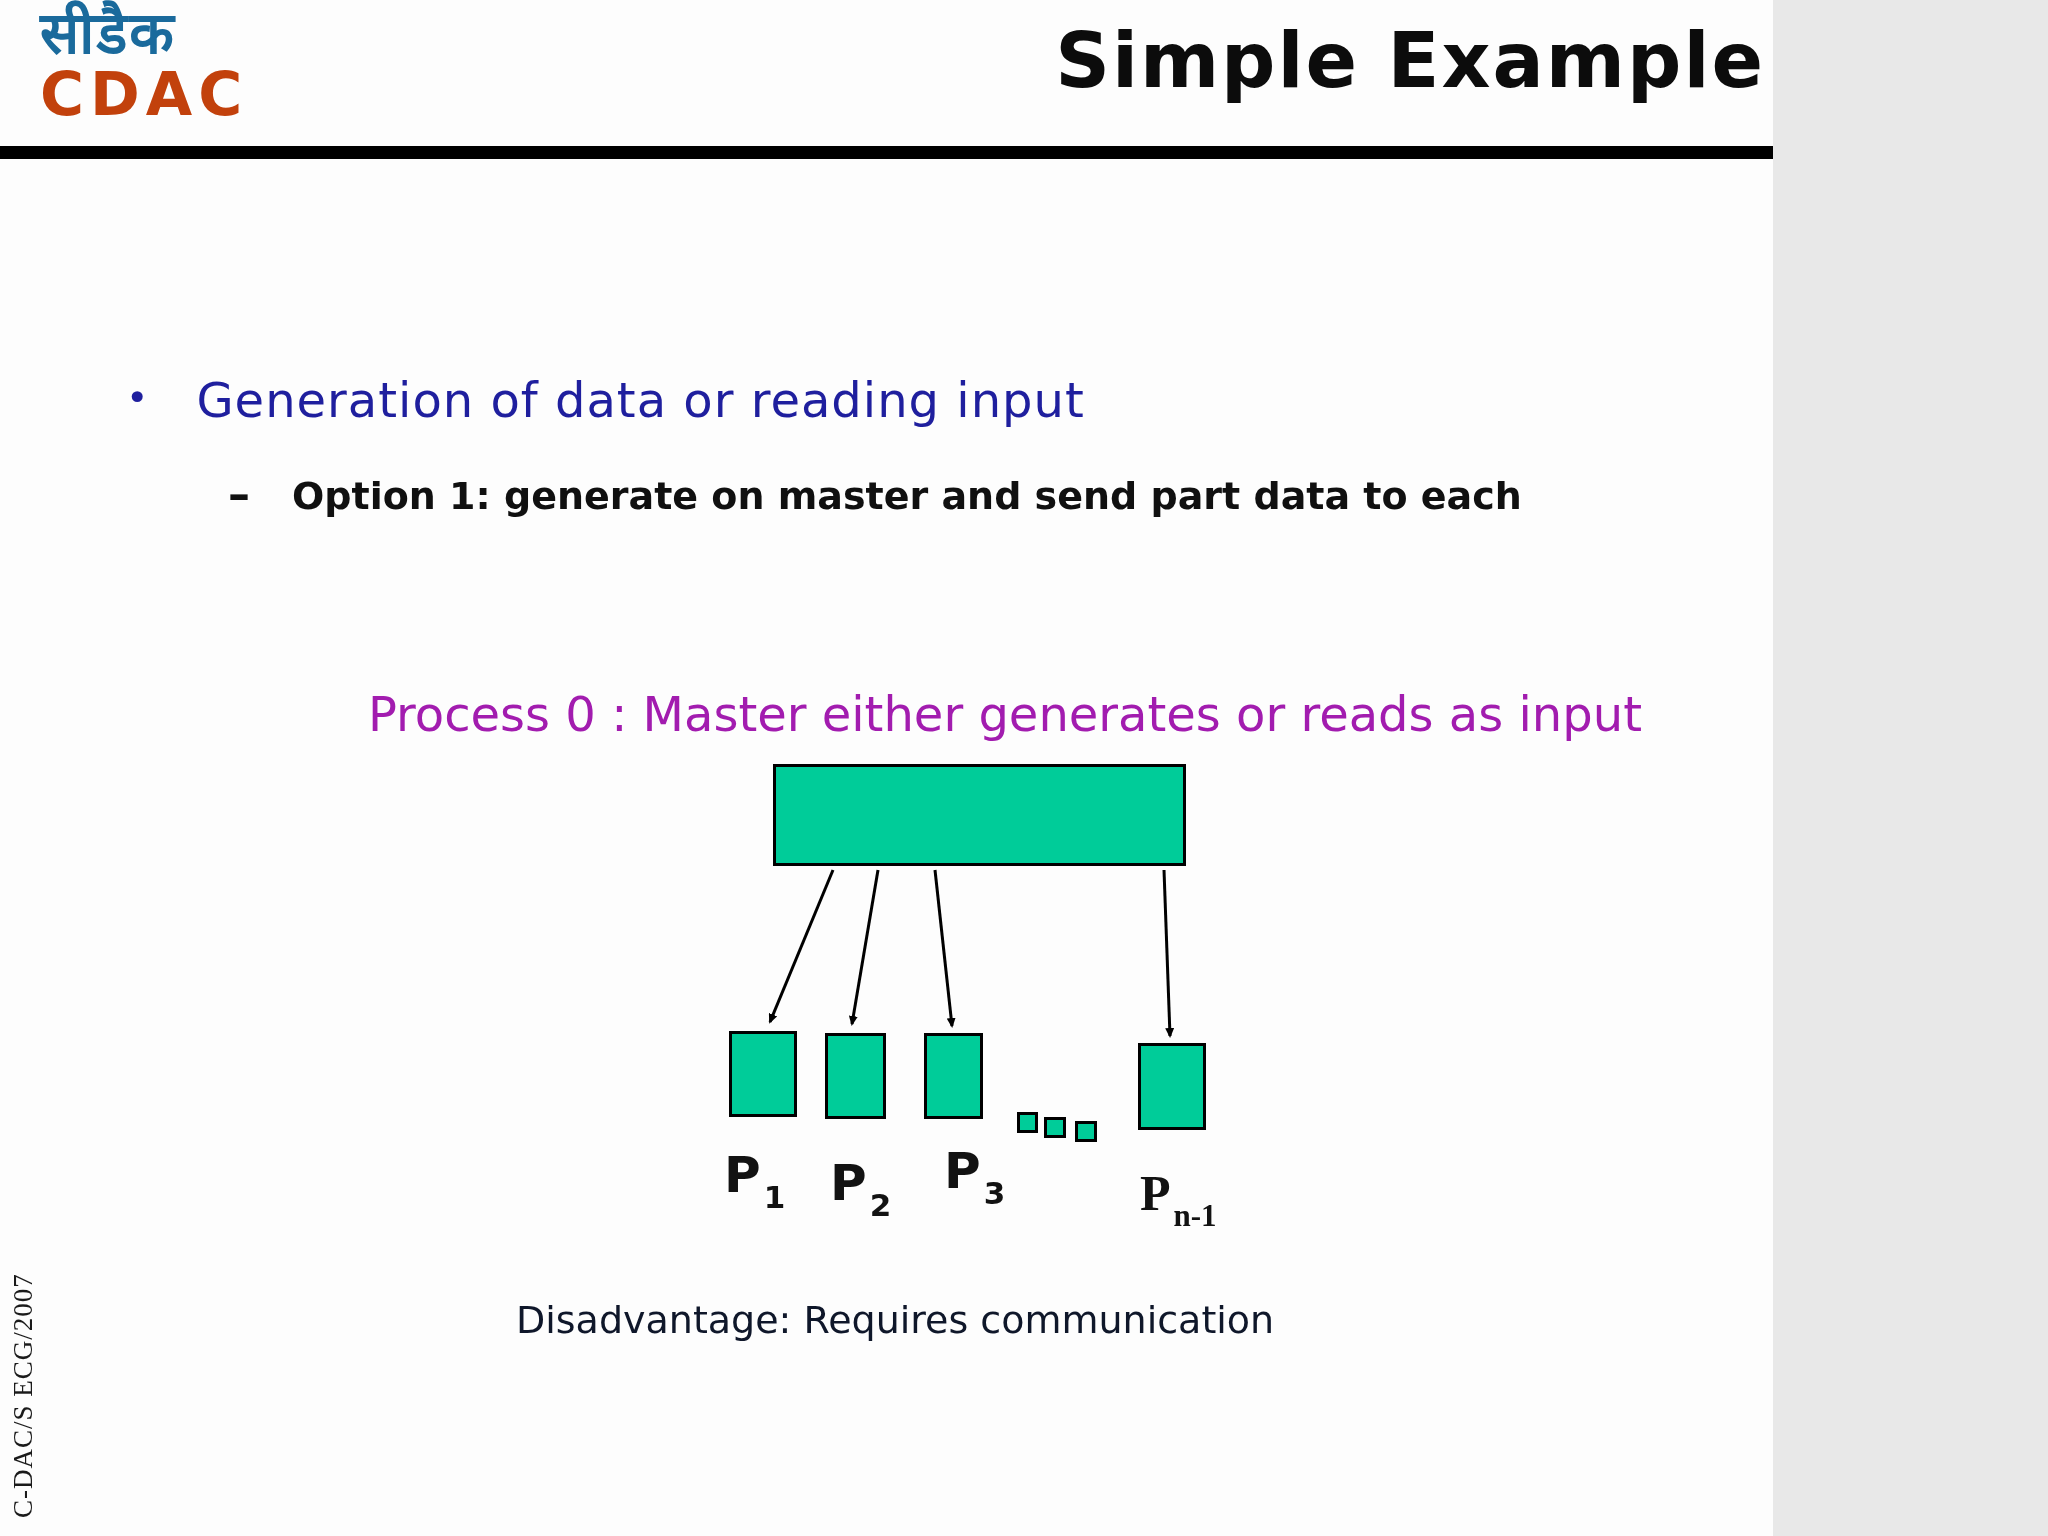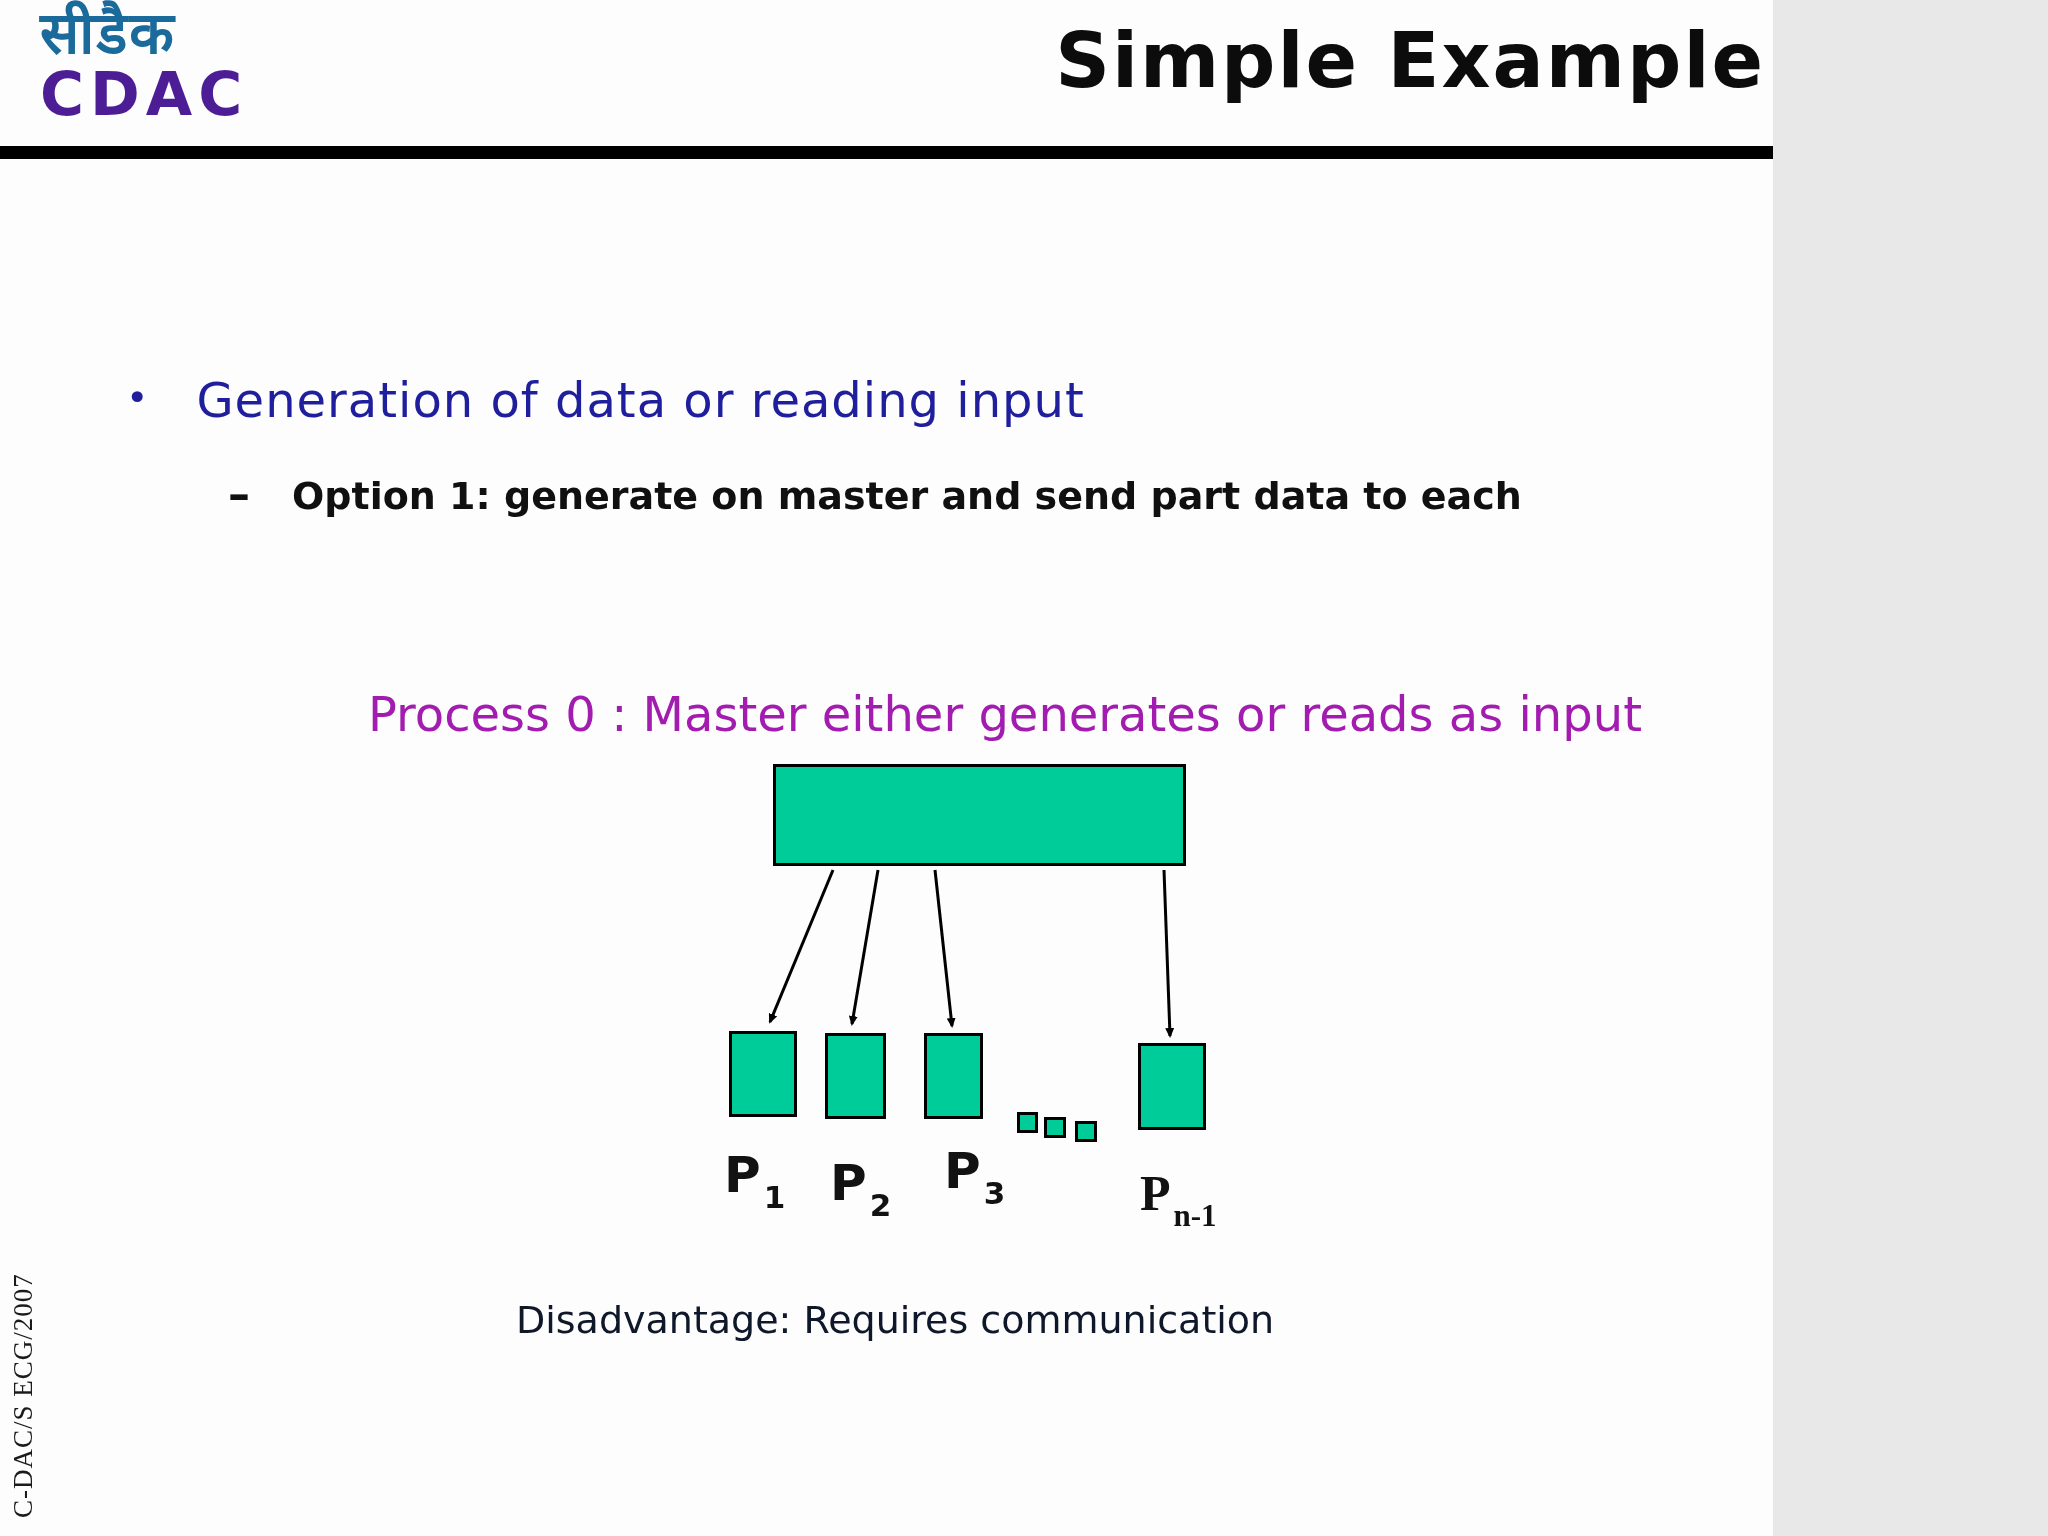--- a/index.html
+++ b/index.html
@@ -28,21 +28,21 @@
     font-weight: bold;
     letter-spacing: 2px;
     color: #1a6a9c;
   }
   .logo .latin {
     display: block;
     margin-top: 2px;
     font-size: 60px;
     font-weight: 800;
     letter-spacing: 6px;
-    color: #4c1d95;
+    color: #c2410c;
   }
   .title {
     position: absolute;
     top: 16px;
     right: 8px;
     font-size: 76px;
     font-weight: bold;
     color: #0c0c0c;
     letter-spacing: 2px;
     white-space: nowrap;

